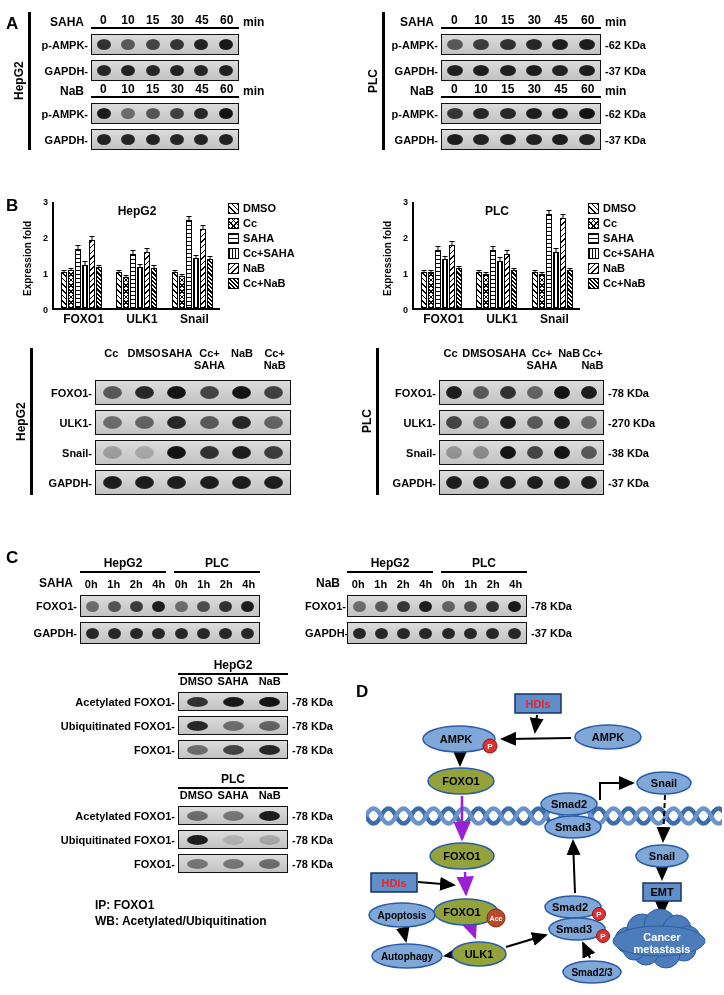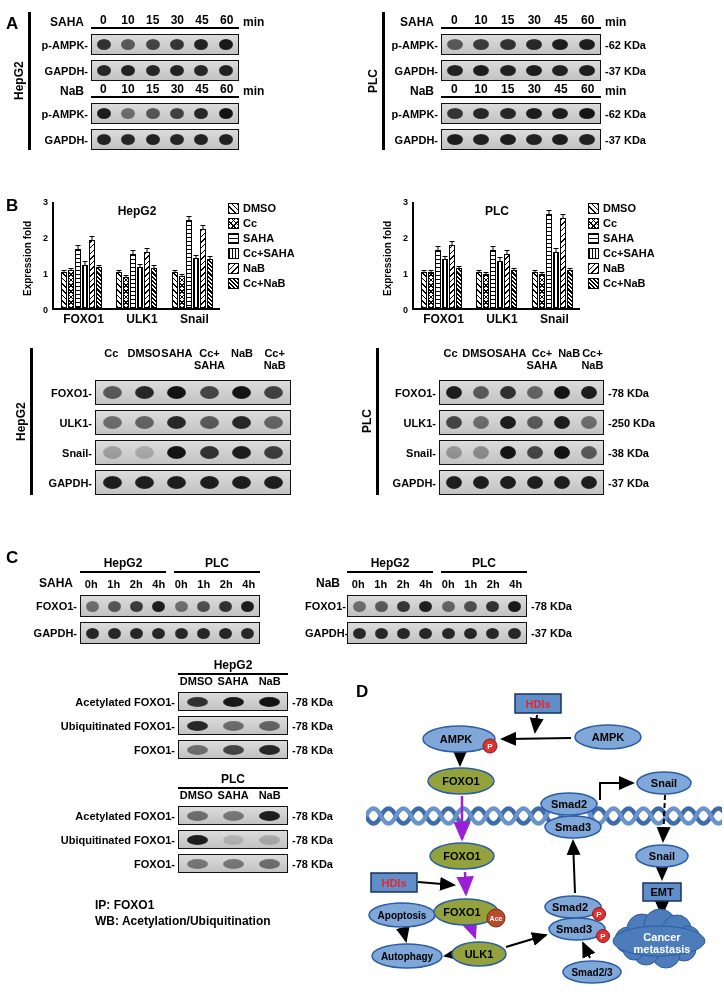--- a/index.html
+++ b/index.html
@@ -598,21 +598,21 @@
         <div class="brow">
           <div class="rlabel" style="width: 60px;">ULK1-</div>
           <div class="strip" style="width: 165px; height: 25px;">
             <div class="band" style="width: 16px; height: 13px; opacity: 0.7;"></div>
             <div class="band" style="width: 16px; height: 13px; opacity: 0.5;"></div>
             <div class="band" style="width: 16px; height: 13px; opacity: 0.9;"></div>
             <div class="band" style="width: 16px; height: 13px; opacity: 0.6;"></div>
             <div class="band" style="width: 16px; height: 13px; opacity: 0.9;"></div>
             <div class="band" style="width: 16px; height: 13px; opacity: 0.5;"></div>
           </div>
-          <div class="kda">-250 KDa</div>
+          <div class="kda">-270 KDa</div>
         </div>
         <div class="brow">
           <div class="rlabel" style="width: 60px;">Snail-</div>
           <div class="strip" style="width: 165px; height: 25px;">
             <div class="band" style="width: 16px; height: 13px; opacity: 0.3;"></div>
             <div class="band" style="width: 16px; height: 13px; opacity: 0.35;"></div>
             <div class="band" style="width: 16px; height: 13px; opacity: 0.95;"></div>
             <div class="band" style="width: 16px; height: 13px; opacity: 0.7;"></div>
             <div class="band" style="width: 16px; height: 13px; opacity: 0.95;"></div>
             <div class="band" style="width: 16px; height: 13px; opacity: 0.6;"></div>
@@ -793,21 +793,21 @@
         <div class="rlabel" style="width: 120px;">FOXO1-</div>
         <div class="strip" style="width: 110px; height: 19px;">
           <div class="band" style="width: 21px; height: 10px; opacity: 0.45;"></div>
           <div class="band" style="width: 21px; height: 10px; opacity: 0.45;"></div>
           <div class="band" style="width: 21px; height: 10px; opacity: 0.5;"></div>
         </div>
         <div class="kda">-78 KDa</div>
       </div>
     </div>
   <div class="fnote" style="left:95px;top:898px">IP: FOXO1</div>
-  <div class="fnote" style="left:95px;top:914px">WB: Acetylation/Ubiquitination</div>
+  <div class="fnote" style="left:95px;top:914px">WB: Acetylated/Ubiquitination</div>
 
   <div class="plabel" style="left:356px;top:682px">D</div>
   <svg id="diagram" width="356" height="305" viewBox="0 0 356 305">
     <defs>
       <marker id="mb" markerWidth="9" markerHeight="8" refX="7" refY="3.5" orient="auto">
           <path d="M0,0 L8,3.5 L0,7 Z" fill="#000"></path>
         </marker>
       <marker id="mp" markerWidth="9" markerHeight="8" refX="7" refY="3.5" orient="auto">
           <path d="M0,0 L8,3.5 L0,7 Z" fill="#9b1fd4"></path>
         </marker>

